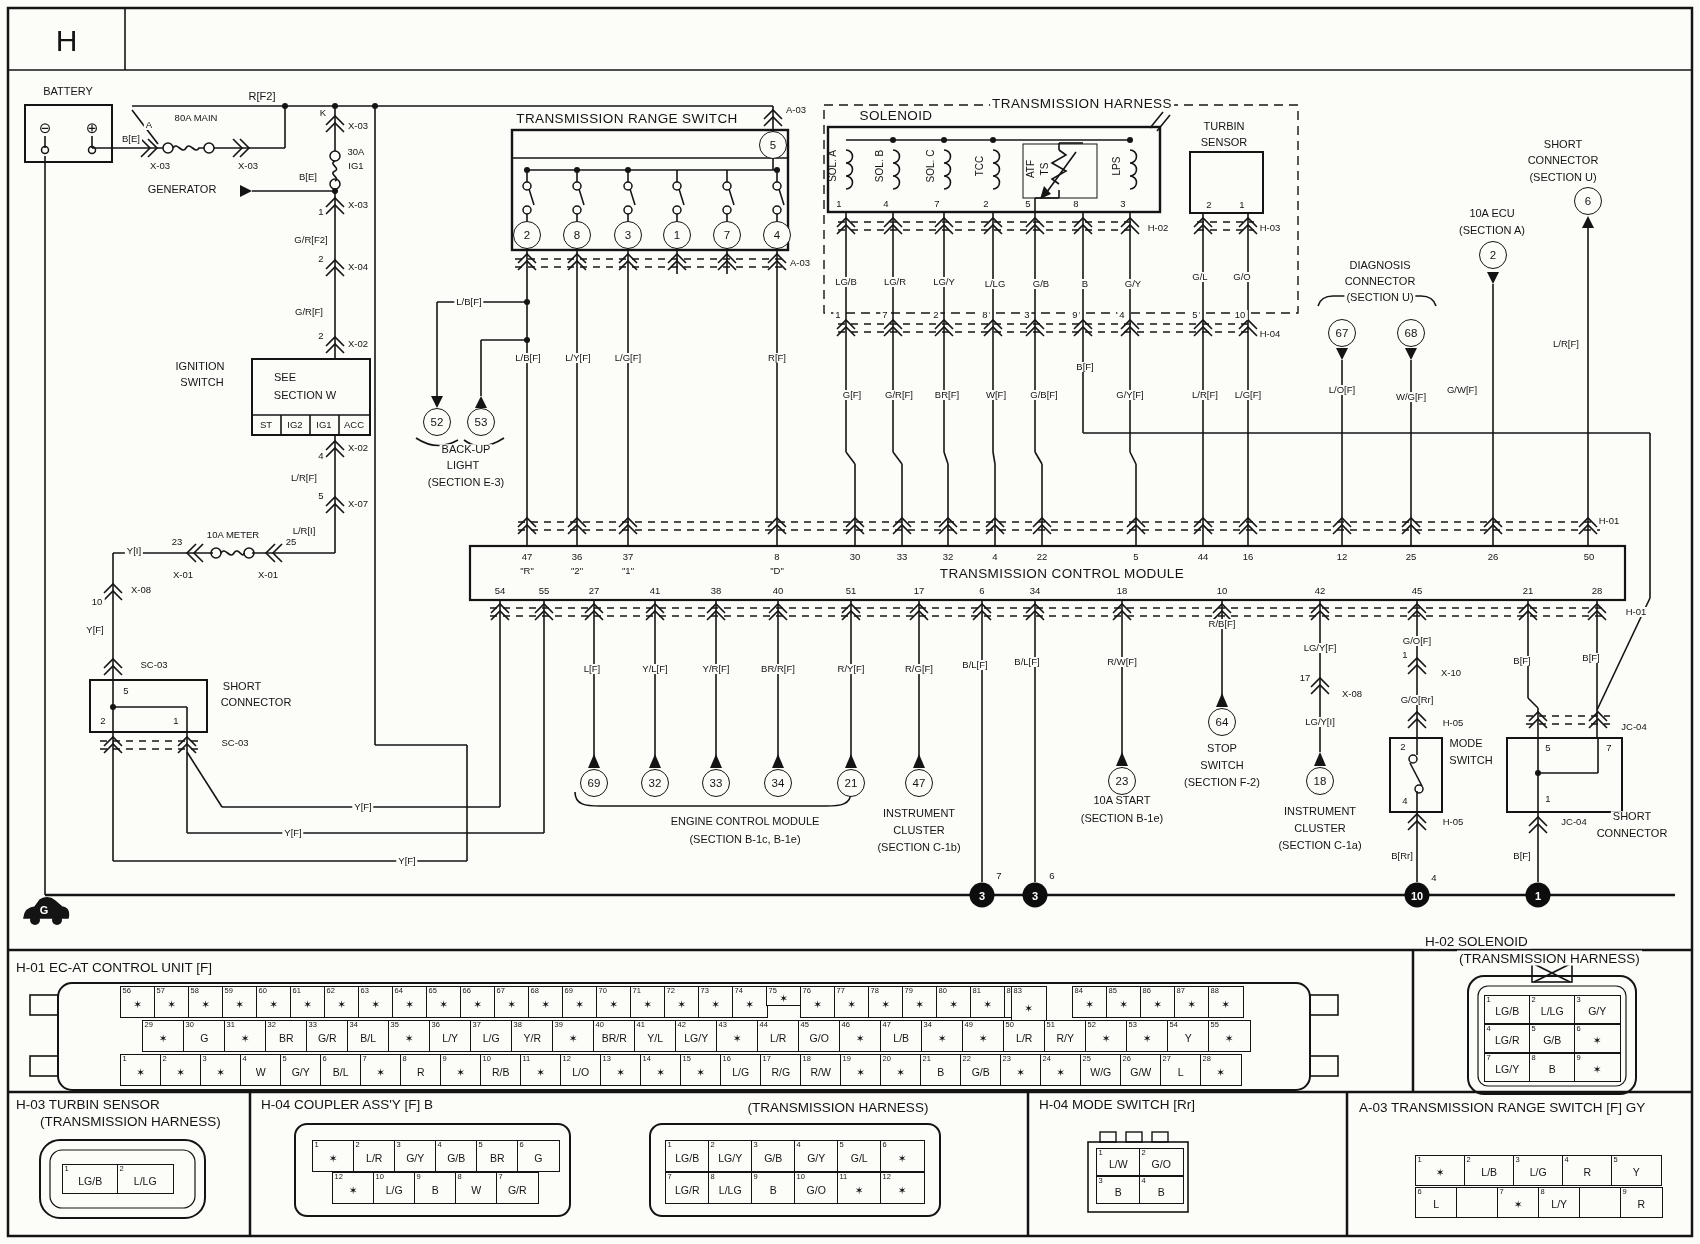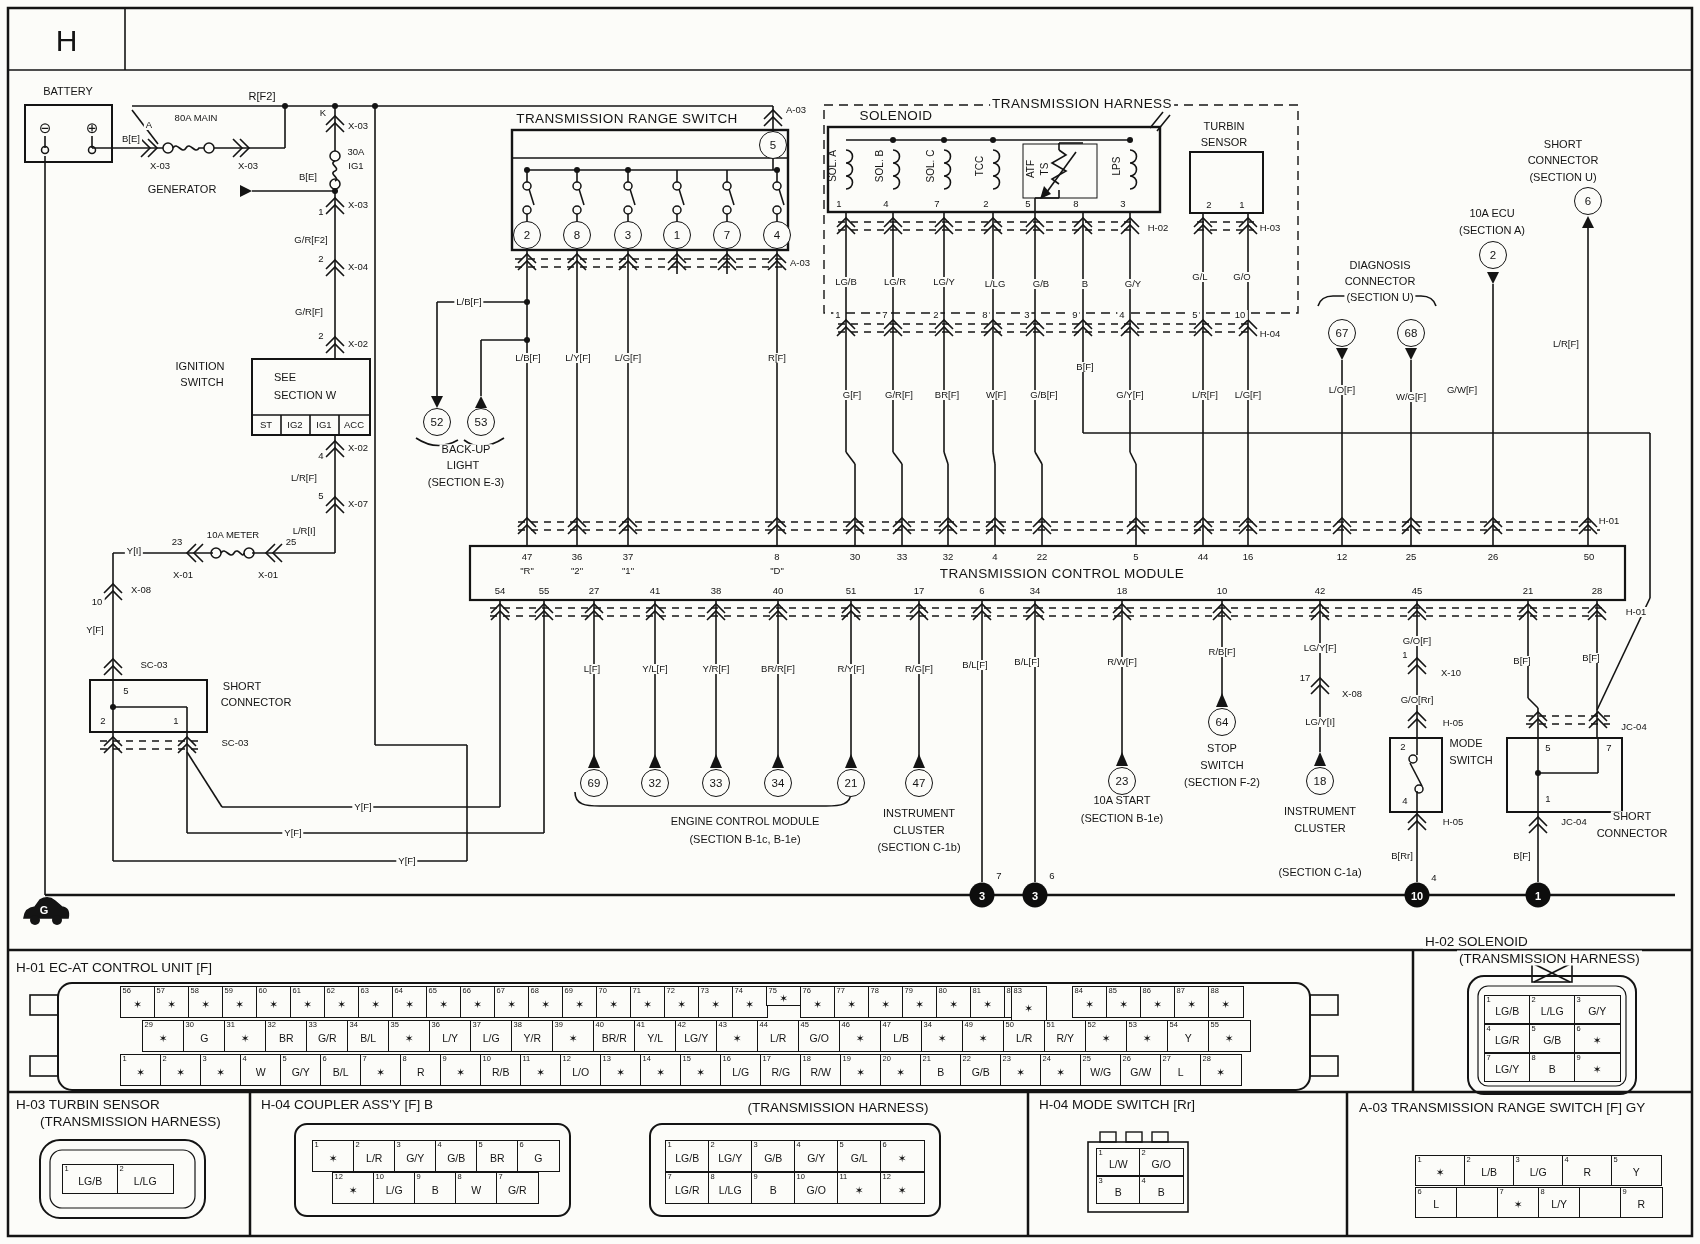--- a/index.html
+++ b/index.html
@@ -615,41 +615,41 @@
       <div class="lb s" style="left: 1636px; top: 612px;">H-01</div>
       <div class="lb s" style="left: 592px; top: 669px;">L[F]</div>
       <div class="lb s" style="left: 655px; top: 669px;">Y/L[F]</div>
       <div class="lb s" style="left: 716px; top: 669px;">Y/R[F]</div>
       <div class="lb s" style="left: 778px; top: 669px; text-align: center;">BR/R[F]</div>
       <div class="lb s" style="left: 851px; top: 669px;">R/Y[F]</div>
       <div class="lb s" style="left: 919px; top: 669px;">R/G[F]</div>
       <div class="lb s" style="left: 975px; top: 665px;">B/L[F]</div>
       <div class="lb s" style="left: 1027px; top: 662px;">B/L[F]</div>
       <div class="lb s" style="left: 1122px; top: 662px;">R/W[F]</div>
-      <div class="lb s" style="left: 1222px; top: 652px;">R/B[F]</div>
+      <div class="lb s" style="left: 1222px; top: 624px;">R/B[F]</div>
       <div class="lb s" style="left: 1320px; top: 648px;">LG/Y[F]</div>
       <div class="lb s" style="left: 1417px; top: 641px;">G/O[F]</div>
       <div class="lb s" style="left: 1522px; top: 661px;">B[F]</div>
       <div class="lb s" style="left: 1591px; top: 658px;">B[F]</div>
       <div class="lb" style="left: 745px; top: 822px;">ENGINE CONTROL MODULE</div>
       <div class="lb" style="left: 745px; top: 840px;">(SECTION B-1c, B-1e)</div>
       <div class="lb" style="left: 919px; top: 814px;">INSTRUMENT</div>
       <div class="lb" style="left: 919px; top: 831px;">CLUSTER</div>
       <div class="lb" style="left: 919px; top: 848px;">(SECTION C-1b)</div>
       <div class="lb" style="left: 1122px; top: 801px;">10A START</div>
       <div class="lb" style="left: 1122px; top: 819px;">(SECTION B-1e)</div>
       <div class="lb" style="left: 1222px; top: 749px;">STOP</div>
       <div class="lb" style="left: 1222px; top: 766px;">SWITCH</div>
       <div class="lb" style="left: 1222px; top: 783px;">(SECTION F-2)</div>
       <div class="lb s" style="left: 1305px; top: 678px;">17</div>
       <div class="lb s" style="left: 1352px; top: 694px;">X-08</div>
       <div class="lb s" style="left: 1320px; top: 722px;">LG/Y[I]</div>
       <div class="lb" style="left: 1320px; top: 812px;">INSTRUMENT</div>
       <div class="lb" style="left: 1320px; top: 829px;">CLUSTER</div>
-      <div class="lb" style="left: 1320px; top: 846px; margin-top: 27px;">(SECTION C-1a)</div>
+      <div class="lb" style="left: 1320px; top: 846px;">(SECTION C-1a)</div>
       <div class="lb s" style="left: 1405px; top: 655px;">1</div>
       <div class="lb s" style="left: 1451px; top: 673px;">X-10</div>
       <div class="lb s" style="left: 1417px; top: 700px;">G/O[Rr]</div>
       <div class="lb s" style="left: 1453px; top: 723px;">H-05</div>
       <div class="lb s" style="left: 1403px; top: 747px;">2</div>
       <div class="lb s" style="left: 1405px; top: 801px;">4</div>
       <div class="lb" style="left: 1466px; top: 744px;">MODE</div>
       <div class="lb" style="left: 1471px; top: 761px;">SWITCH</div>
       <div class="lb s" style="left: 1453px; top: 822px;">H-05</div>
       <div class="lb s" style="left: 1402px; top: 856px;">B[Rr]</div>

